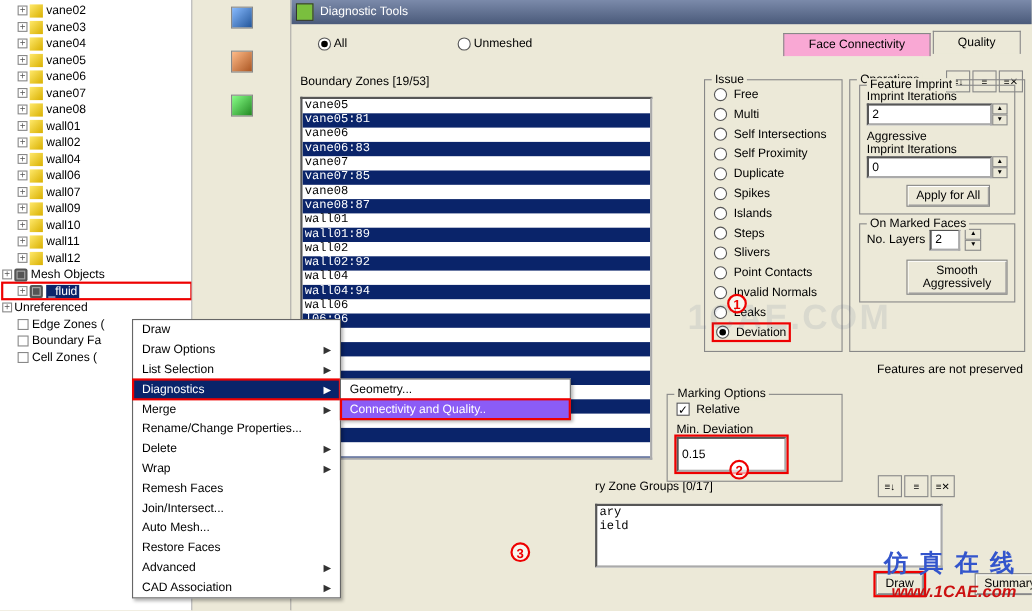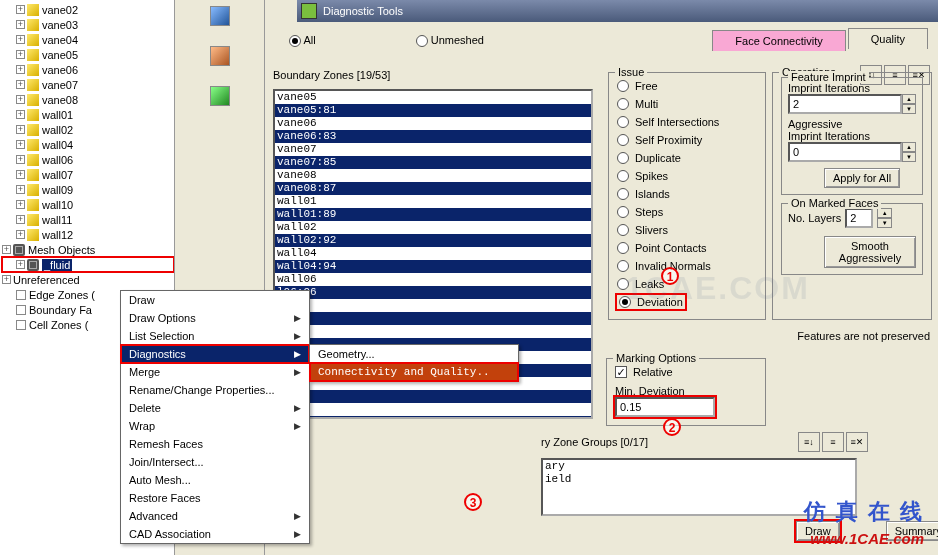--- a/index.html
+++ b/index.html
@@ -25,61 +25,61 @@
 .tb-ico { width: 20px; height: 20px; border: 1px solid #888; background: linear-gradient(135deg,#8bf,#259); }
 
 
 .menu { position: absolute; left: 120px; top: 290px; width: 190px; background: #fff; border: 1px solid #666; box-shadow: 2px 2px 3px rgba(0,0,0,.3); z-index: 50; }
 .menu-item { padding: 3px 8px; display: flex; justify-content: space-between; align-items: center; height: 18px; }
 .menu-item .arrow { font-size: 9px; color: #333; }
 .menu-sel { background: #0a246a; color: #fff; }
 .menu-sel .arrow { color: #fff; }
 .submenu { position: absolute; left: 309px; top: 344px; width: 210px; background: #fff; border: 1px solid #666; box-shadow: 2px 2px 3px rgba(0,0,0,.3); z-index: 51; }
 .sub-hl { outline: 2px solid #e00; outline-offset: -1px; }
-.sub-sel { background: #c2410c; color: #fff; font-family: Liberation Mono, monospace; }
+.sub-sel { background: #8b5cf6; color: #fff; }
 
 
 .diag { flex: 1; background: #ece9d8; position: relative; }
-.diag-title { background: linear-gradient(#7b8aaa, #4a5a7a); color: #fff; height: 22px; display: flex; align-items: center; padding-left: 4px; gap: 6px; font-size: 13px; margin-left: 32px; }
+.diag-title { background: linear-gradient(#7b8aaa, #4a5a7a); color: #fff; height: 22px; display: flex; align-items: center; padding-left: 4px; gap: 6px; font-size: 13px; }
 .diag-title .ico { width: 16px; height: 16px; background: #7abf3e; border: 1px solid #333; }
 .diag-body { padding: 4px 8px; }
 
 .radio-row { display: flex; align-items: flex-start; gap: 100px; padding: 8px 16px; }
 .radio { width: 12px; height: 12px; border: 1px solid #555; border-radius: 50%; background: #fff; display: inline-block; vertical-align: middle; position: relative; }
 .radio.checked::after { content: ""; position: absolute; inset: 2px; background: #000; border-radius: 50%; }
 
 .tabs { position: absolute; right: 8px; top: 28px; display: flex; }
 .tab { border: 1px solid #888; border-bottom: none; background: #ece9d8; padding: 4px 22px; margin-right: 2px; }
 .tab.active { background: #f9a8d4; position: relative; top: 2px; }
 
 .bz-area { margin-top: 10px; }
 .bz-head { display: flex; justify-content: space-between; align-items: center; }
 .bz-btns { display: flex; gap: 2px; }
 .sm-btn { width: 22px; height: 20px; border: 1px solid #888; background: #ece9d8; font-size: 9px; display: flex; align-items: center; justify-content: center; }
 
 .listbox { width: 320px; height: 330px; border: 2px inset #aaa; background: #fff; margin-top: 4px; overflow: hidden; position: relative; }
 .list-item { height: 13px; line-height: 13px; padding-left: 2px; font-family: "Courier New", monospace; font-size: 11px; white-space: nowrap; }
 .li-sel { background: #0a246a; color: #fff; }
 
-.right-pane { position: absolute; right: 6px; top: 72px; width: 324px; display: flex; gap: 6px; }
+.right-pane { position: absolute; right: 6px; top: 72px; width: 292px; display: flex; gap: 6px; }
 .fieldset { border: 1px solid #888; padding: 4px 8px 8px; position: relative; }
 .fieldset .legend { position: absolute; top: -7px; left: 6px; background: #ece9d8; padding: 0 3px; font-size: 11px; }
 .issue-box { width: 160px; }
 .ops-box { width: 160px; }
 .radio-line { display: flex; align-items: center; height: 18px; gap: 6px; }
 .dev-hl { outline: 2px solid #e00; padding: 1px 2px; }
 
 .num-input { width: 50px; height: 20px; border: 2px inset #aaa; background: #fff; padding-left: 3px; display: inline-flex; align-items: center; }
 .spin { width: 15px; height: 20px; display: inline-flex; flex-direction: column; }
 .spin div { flex: 1; border: 1px solid #888; background: #ece9d8; font-size: 6px; text-align: center; line-height: 8px; }
 .btn { border: 1px solid #888; background: #ece9d8; padding: 3px 8px; box-shadow: 1px 1px 0 #fff inset, -1px -1px 0 #999 inset; margin-left: 36px; }
 .mark-hl { outline: 2px solid #e00; }
 
 .marking { position: absolute; right: 172px; top: 358px; width: 160px; }
-.min-dev-input { width: 100px; height: 20px; border: 2px inset #aaa; background: #fff; padding-left: 3px; display: flex; align-items: center; }
+.min-dev-input { width: 100px; height: 32px; border: 2px inset #aaa; background: #fff; padding-left: 3px; display: flex; align-items: center; }
 .dev-val-hl { outline: 2px solid #e00; }
 
 .btn-row { position: absolute; right: 8px; top: 452px; display: flex; gap: 6px; align-items: center; }
 .bottom-btns { position: absolute; bottom: 14px; left: 495px; display: flex; gap: 10px; }
 
 .watermark { position: absolute; opacity: .12; font-size: 32px; font-weight: bold; color: #5a6a8a; letter-spacing: 2px; }
 .wm1 { left: 360px; top: 270px; }
 .brand { position: absolute; right: 14px; bottom: 28px; font-size: 22px; font-weight: bold; color: #3355cc; letter-spacing: 2px; }
 .url { position: absolute; right: 14px; bottom: 8px; font-size: 15px; color: #cc1111; font-style: italic; font-weight: bold; }
 

